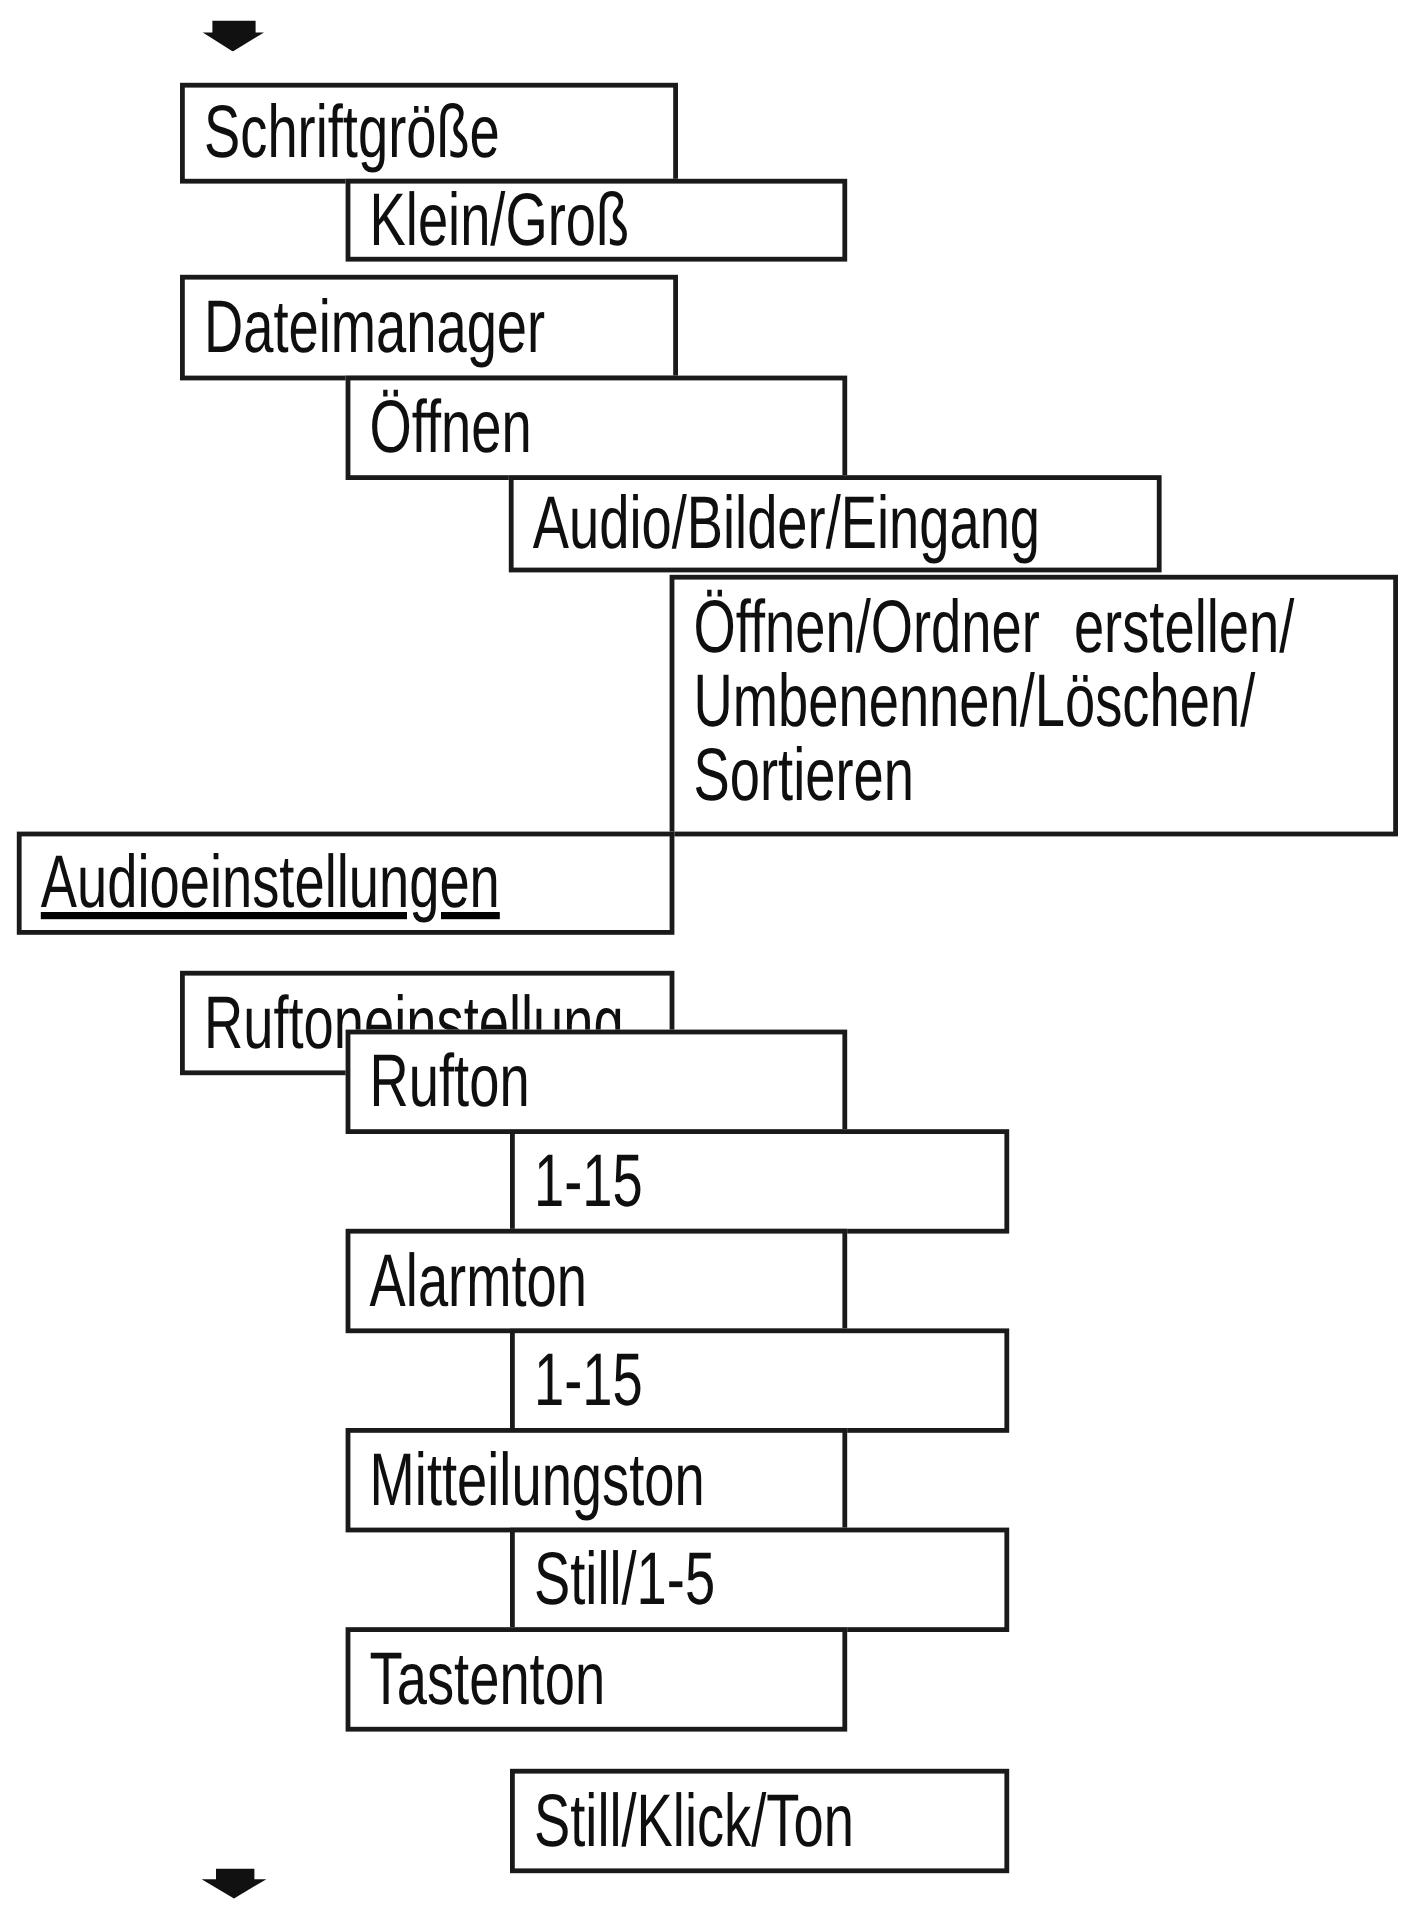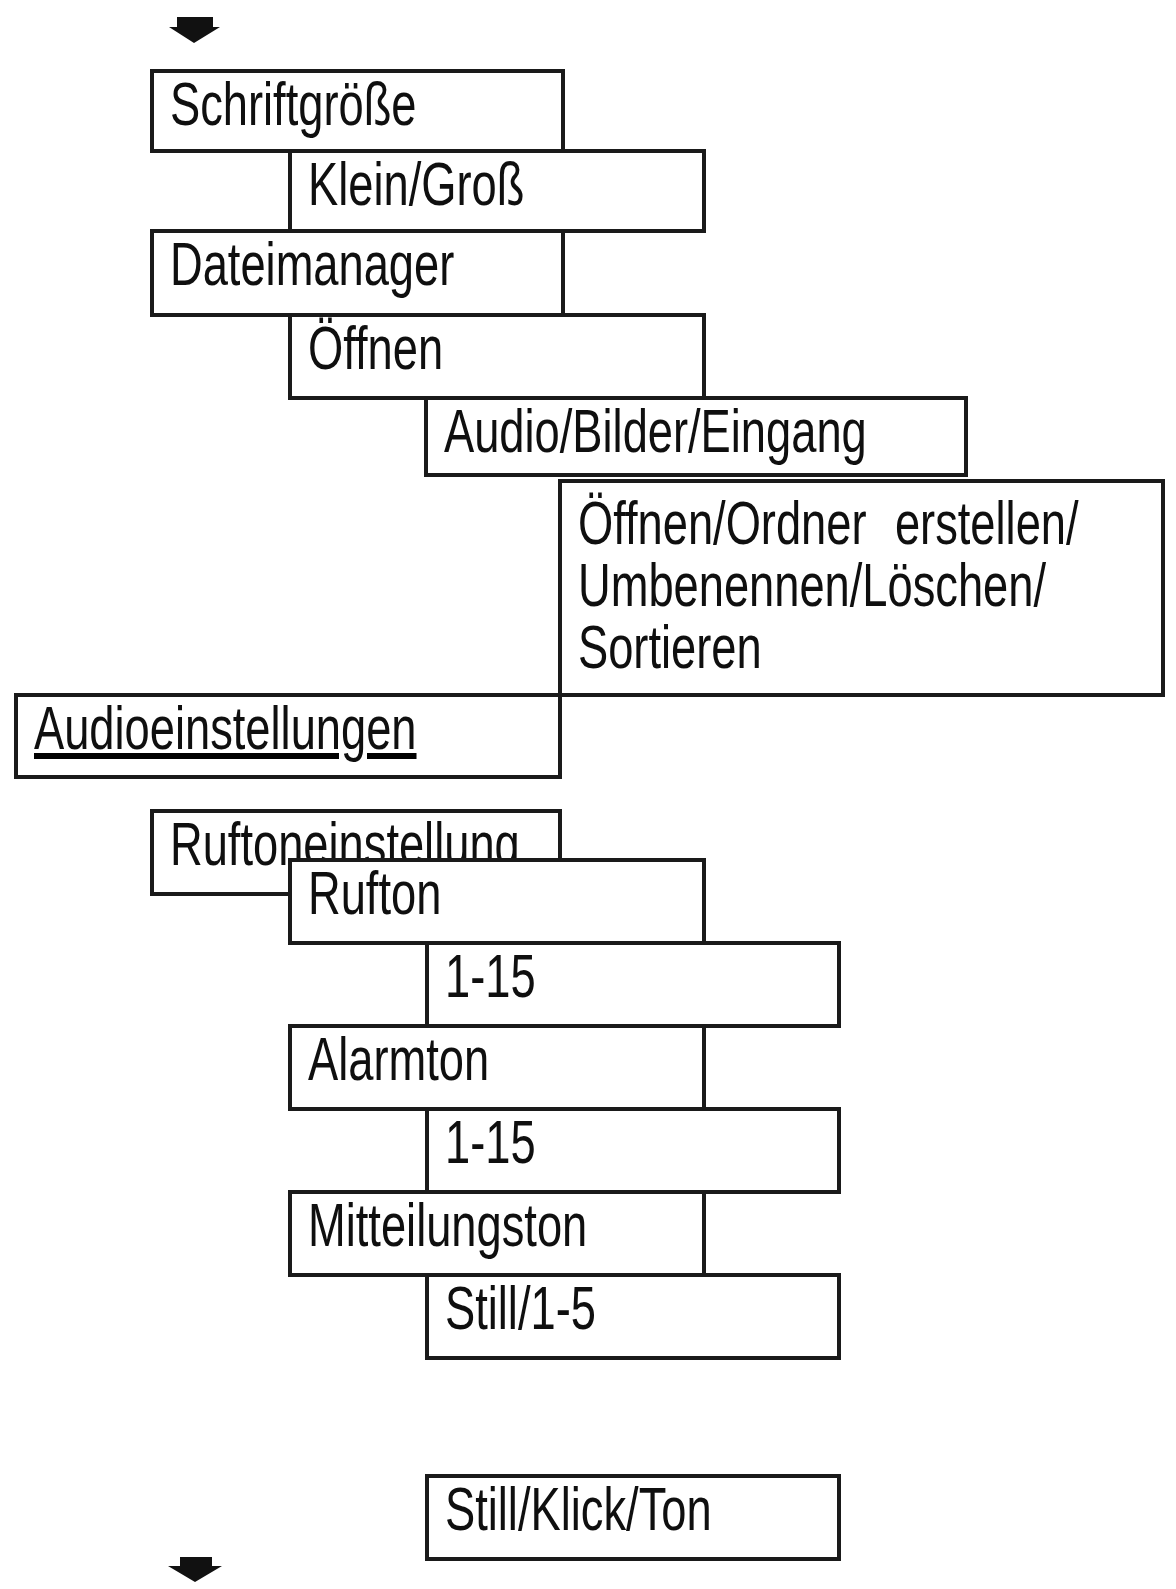--- a/index.html
+++ b/index.html
@@ -10,20 +10,21 @@
     background: #ffffff;
     font-family: "Liberation Sans", sans-serif;
     overflow: hidden;
   }
   .box {
     position: absolute;
     box-sizing: border-box;
     background: #ffffff;
     border: 4px solid #1a1a1a;
     display: flex;
+    align-items: center;
     padding-left: 16px;
   }
   .lbl {
     display: inline-block;
     font-size: 62px;
     line-height: 62px;
     color: #0f0f0f;
     white-space: nowrap;
     transform: scaleX(0.73);
     transform-origin: 0 50%;
@@ -45,21 +46,21 @@
 <div class="canvas">
 
   <svg class="arrow-icon" style="left:169px; top:17px;" width="51" height="26" viewBox="0 0 51 26">
     <polygon points="8,0 44,0 44,10 51,10 25,26 0,10 8,10" fill="#111111"></polygon>
   </svg>
 
   <div class="box" style="left:150px; top:69px;  width:415px; height:84px;">
     <span class="lbl">Schriftgröße</span>
   </div>
 
-  <div class="box" style="left:288px; top:149px; width:418px; height:84px;">
+  <div class="box" style="left:288px; top:149px; width:418px; height:69px;">
     <span class="lbl">Klein/Groß</span>
   </div>
 
   <div class="box" style="left:150px; top:229px; width:415px; height:88px;">
     <span class="lbl">Dateimanager</span>
   </div>
 
   <div class="box" style="left:288px; top:313px; width:418px; height:87px;">
     <span class="lbl">Öffnen</span>
   </div>
@@ -99,20 +100,23 @@
   </div>
 
   <div class="box" style="left:288px; top:1190px; width:418px; height:87px;">
     <span class="lbl">Mitteilungston</span>
   </div>
 
   <div class="box" style="left:425px; top:1273px; width:416px; height:87px;">
     <span class="lbl">Still/1-5</span>
   </div>
 
+  <div class="box" style="left:288px; top:1356px; width:418px; height:87px;">
+    <span class="lbl">Tastenton</span>
+  </div>
 
   <div class="box" style="left:425px; top:1474px; width:416px; height:87px;">
     <span class="lbl">Still/Klick/Ton</span>
   </div>
 
   <svg class="arrow-icon" style="left:168px; top:1557px;" width="54" height="26" viewBox="0 0 54 26">
     <polygon points="12,0 44,0 44,9 54,9 27,25 0,9 12,9" fill="#111111"></polygon>
   </svg>
 
 </div>

